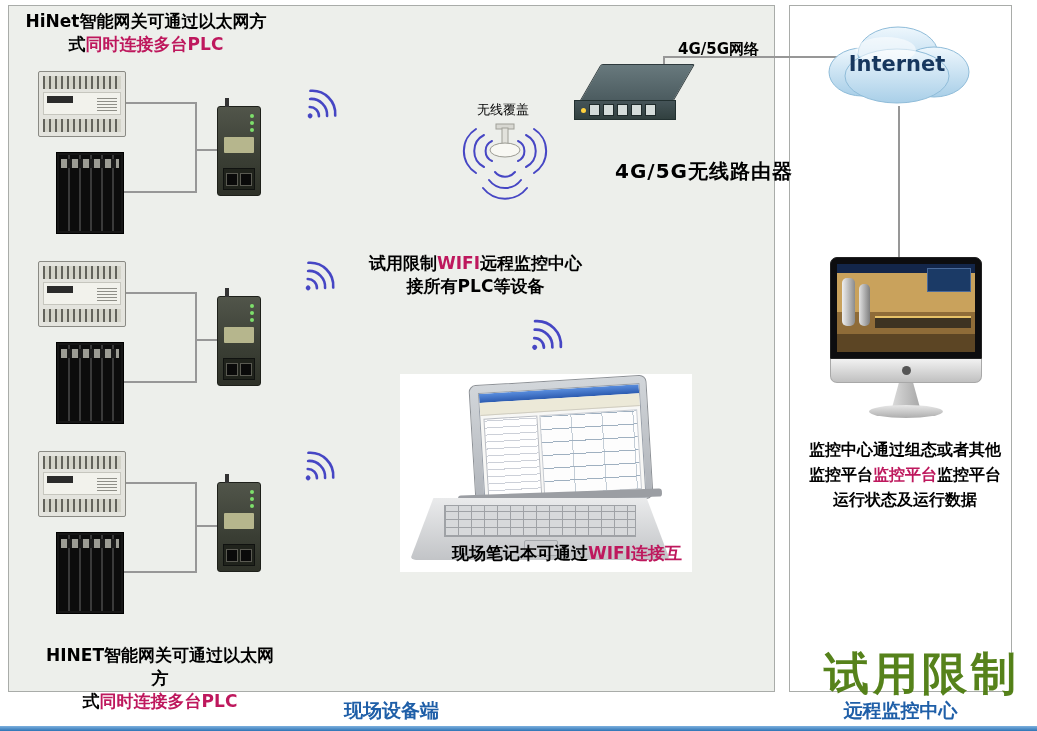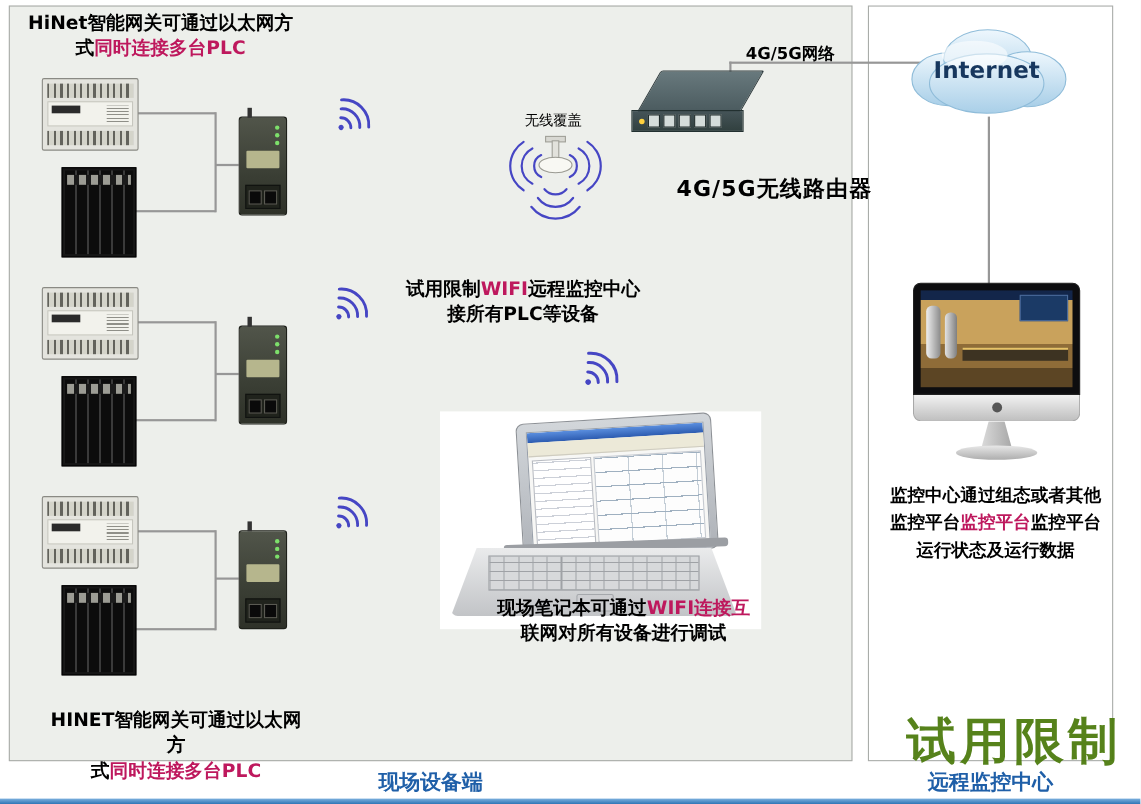--- a/index.html
+++ b/index.html
@@ -301,21 +301,20 @@
 
   <div id="router-label">4G/5G无线路由器</div>
 
   <div class="note" style="left:368px;top:252px;width:215px">
     <span>试用限制</span><span class="red">WIFI</span><span>远程监控中心</span><br>
     <span>接所有PLC等设备</span>
   </div>
 
   <div class="note" style="left:423px;top:542px;width:288px">
     <span>现场笔记本可通过</span><span class="red">WIFI连接互</span><br>
-    <span>联网对所有设备进行调试</span>
   </div>
 
   <div class="note" style="left:40px;top:644px;width:240px">
     <span>HINET智能网关可通过以太网方</span><br>
     <span>式</span><span class="red">同时连接多台PLC</span>
   </div>
 
   <div class="note" style="left:796px;top:437px;width:218px;font-size:16px;line-height:25px">
     <span>监控中心通过组态或者其他</span><br>
     <span>监控平台</span><span class="red">监控平台</span><span>监控平台</span><br>

